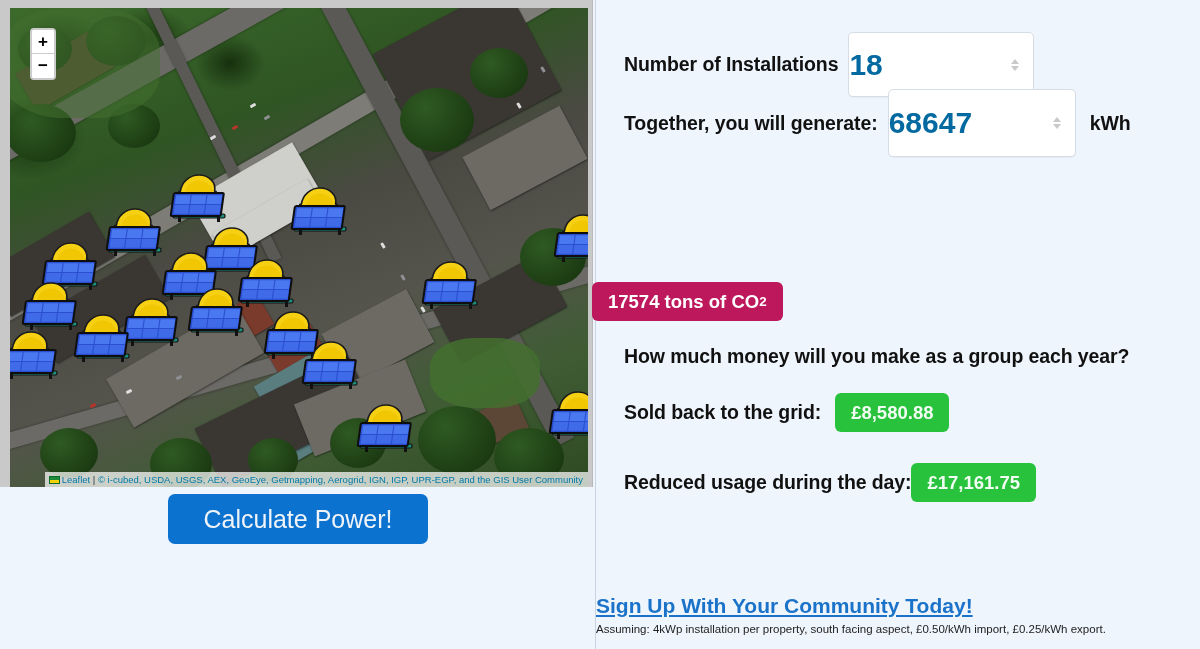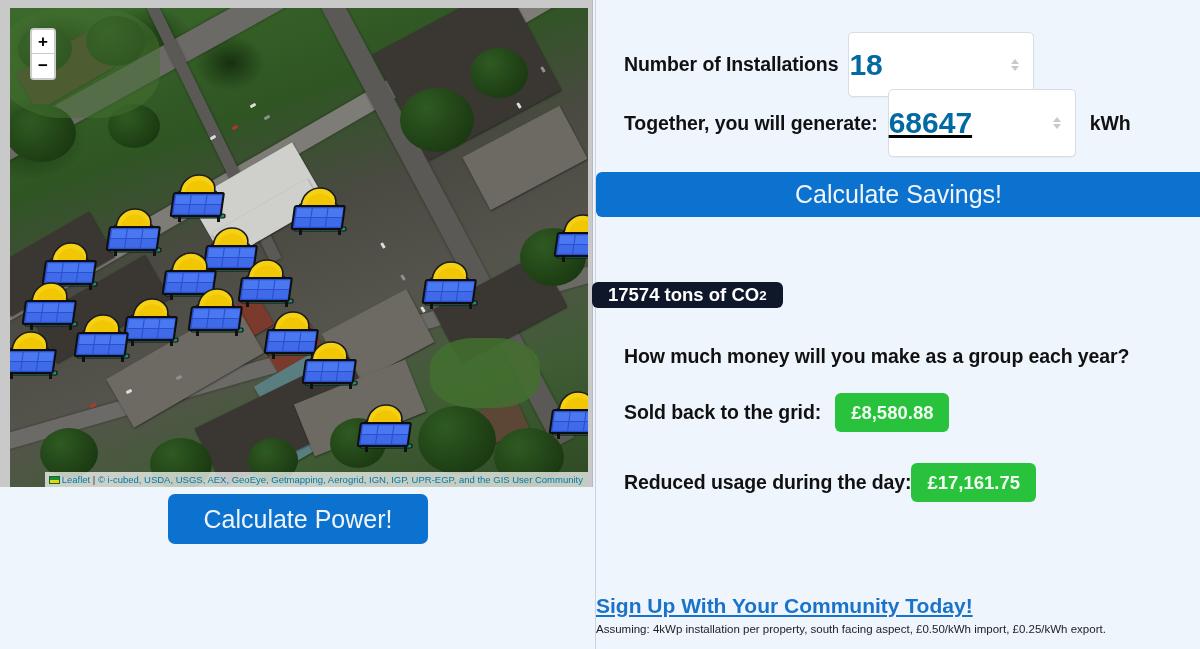--- a/index.html
+++ b/index.html
@@ -221,21 +221,21 @@
     position: absolute;
     right: 12px;
     top: 50%;
     transform: translateY(-50%);
     width: 12px; height: 16px;
     opacity: .35;
   }
   .spinner svg { display:block; }
 
   #installations-input { width: 186px; height: 65px; }
-  #generation-input   { width: 188px; height: 68px; text-decoration: underline; }
+  #generation-input   { width: 188px; height: 68px; }
 
   #calc-savings-btn {
     position: absolute;
     left: 0; top: 172px;
     width: 605px; height: 45px;
     background: #0b72d0;
     border: none;
     border-radius: 6px 0 0 6px;
     color: #f1f5f9;
     font-size: 25px;
@@ -249,21 +249,21 @@
   .badge {
     display: inline-flex;
     align-items: center;
     justify-content: center;
     border-radius: 6px;
     color: #fff;
     font-size: 18.5px;
     font-weight: 700;
     white-space: nowrap;
   }
-  .badge.orange { background: #0f172a; padding: 8px 16px; height: 26px; }
+  .badge.orange { background: #be185d; padding: 8px 16px; height: 39px; }
   .badge.green  { background: #28c23c; padding: 0 16px; height: 39px; color: #f2fdf3; }
 
   #signup-link {
     position: absolute;
     left: 596px; top: 594px;
     font-size: 21px;
     font-weight: 700;
     color: #1a73c8;
     text-decoration: underline;
     cursor: pointer;
@@ -913,21 +913,20 @@
         <span class="spinner">
           <svg viewBox="0 0 12 16" width="12" height="16" aria-hidden="true">
             <path d="M6 2 L10 7 L2 7 Z" fill="#666"></path>
             <path d="M6 14 L10 9 L2 9 Z" fill="#666"></path>
           </svg>
         </span>
       </div>
       <span class="lbl" style="margin-left:14px;">kWh</span>
     </div>
 
-    <button id="calc-savings-btn">Calculate Savings!</button>
 
     <div class="row" style="left:-4px; top:282px;">
       <span class="badge orange">
           <span>17574 tons of CO</span>
           <sub>2</sub>
         </span>
     </div>
 
     <div class="row" style="left:-4px; top:345px;">
       <span class="lbl">How much money will you make as a group each year?</span>

